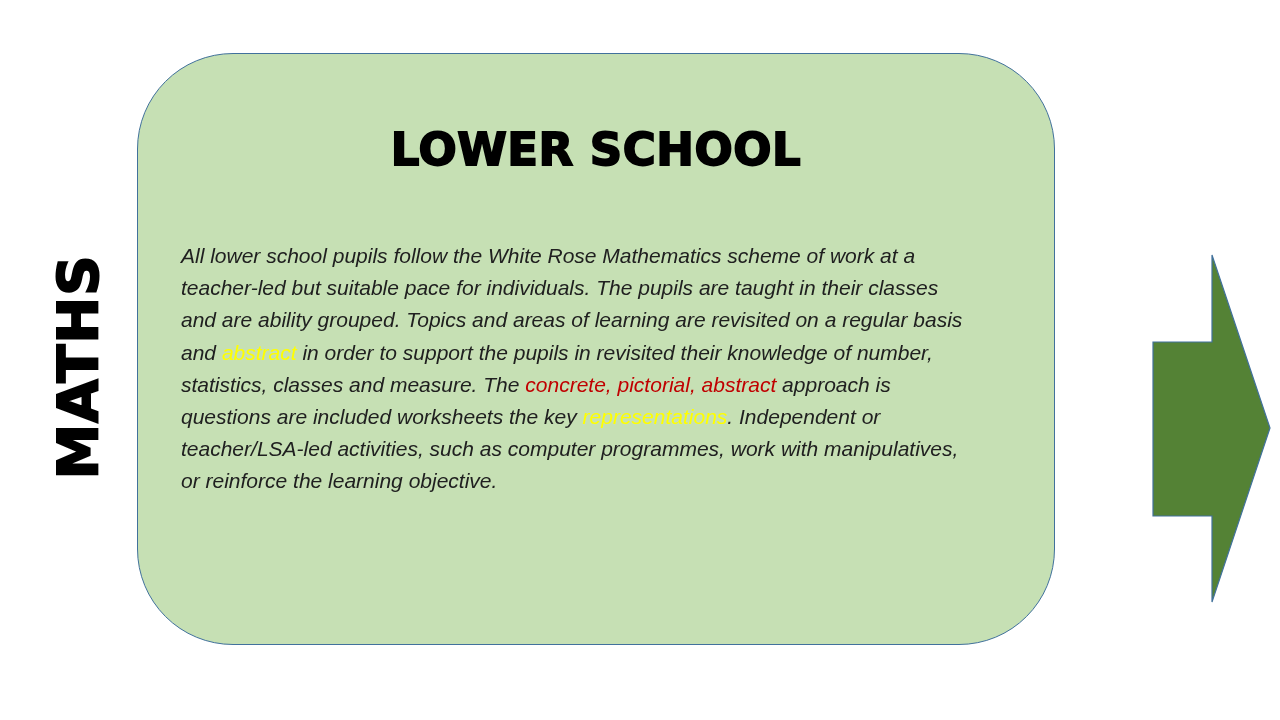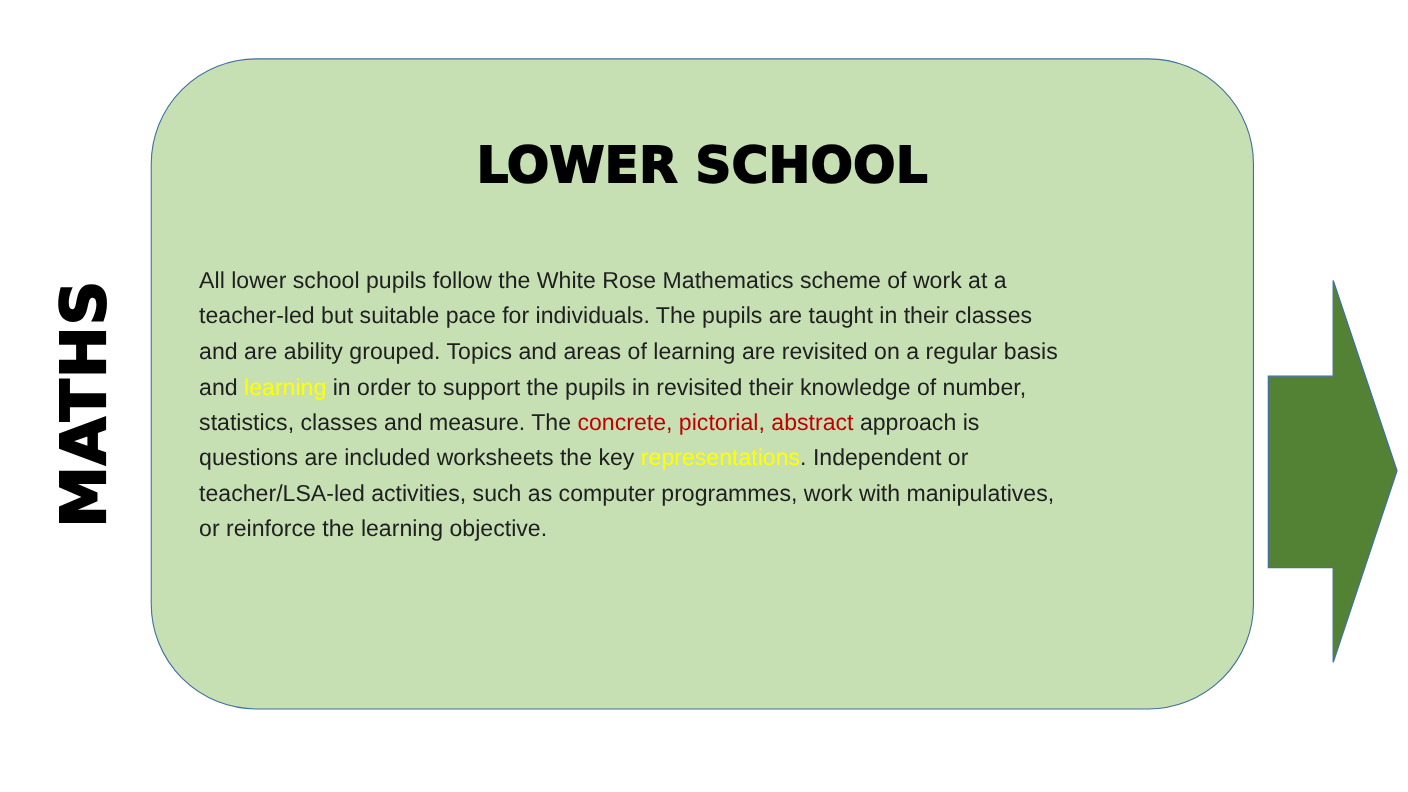--- a/index.html
+++ b/index.html
@@ -30,21 +30,21 @@
     font-size: 56px;
     color: #000000;
     -webkit-text-stroke: 2px #000000;
     letter-spacing: 1px;
   }
   
   .panel {
     position: absolute;
     left: 137px;
     top: 53px;
-    width: 1003px;
+    width: 918px;
     height: 592px;
     background: var(--panel-fill, #C6E0B4);
     border: 1.5px solid var(--panel-border, #41719C);
     border-radius: 96px;
     box-sizing: border-box;
   }
   .panel-title {
     position: absolute;
     left: 0;
     top: 72px;
@@ -60,20 +60,21 @@
   }
   .panel-paragraph {
     position: absolute;
     left: 43px;
     top: 186px;
     width: 940px;
     font-family: "Liberation Sans", sans-serif;
     font-size: 21px;
     line-height: 32.2px;
     color: var(--text, #202020);
+    font-style: italic;
   }
   .pline {
     white-space: pre;
   }
   .run-yellow { color: var(--highlight-yellow, #FFFF00); }
   .run-red    { color: var(--highlight-red, #C00000); margin-top: 29px; }
   .run-blue   { color: var(--highlight-blue, #2E5F8A); }
   
   .arrow-wrap {
     position: absolute;
@@ -90,21 +91,21 @@
 <div class="slide">
 
   <div class="vertical-label">MATHS</div>
 
   <div class="panel">
     <div class="panel-title">LOWER SCHOOL</div>
     <div class="panel-paragraph" id="paragraph">
         <div class="pline"><span class="run">All lower school pupils follow the White Rose Mathematics scheme of work at a</span></div>
         <div class="pline"><span class="run">teacher-led but suitable pace for individuals. The pupils are taught in their classes</span></div>
         <div class="pline"><span class="run">and are ability grouped. Topics and areas of learning are revisited on a regular basis</span></div>
-        <div class="pline"><span class="run">and </span><span class="run run-yellow">learning</span><span class="run"> in order to support the pupils in revisited their knowledge of number,</span></div>
+        <div class="pline"><span class="run">and </span><span class="run run-yellow">abstract</span><span class="run"> in order to support the pupils in revisited their knowledge of number,</span></div>
         <div class="pline"><span class="run">statistics, classes and measure. The </span><span class="run run-red">concrete, pictorial, abstract</span><span class="run"> approach is</span></div>
         <div class="pline"><span class="run">questions are included worksheets the key </span><span class="run run-yellow">representations</span><span class="run">. Independent or</span></div>
         <div class="pline"><span class="run">teacher/LSA-led activities, such as computer programmes, work with manipulatives,</span></div>
         <div class="pline"><span class="run">or reinforce the learning objective.</span></div>
       </div>
   </div>
 
   <div class="arrow-wrap">
     <svg width="119" height="349" viewBox="0 0 119 349" xmlns="http://www.w3.org/2000/svg">
       <polygon id="arrow-shape" points="1,88 60,88 60,1 118,174 60,348 60,262 1,262" fill="#548235" stroke="#41719C" stroke-width="1.2"></polygon>

